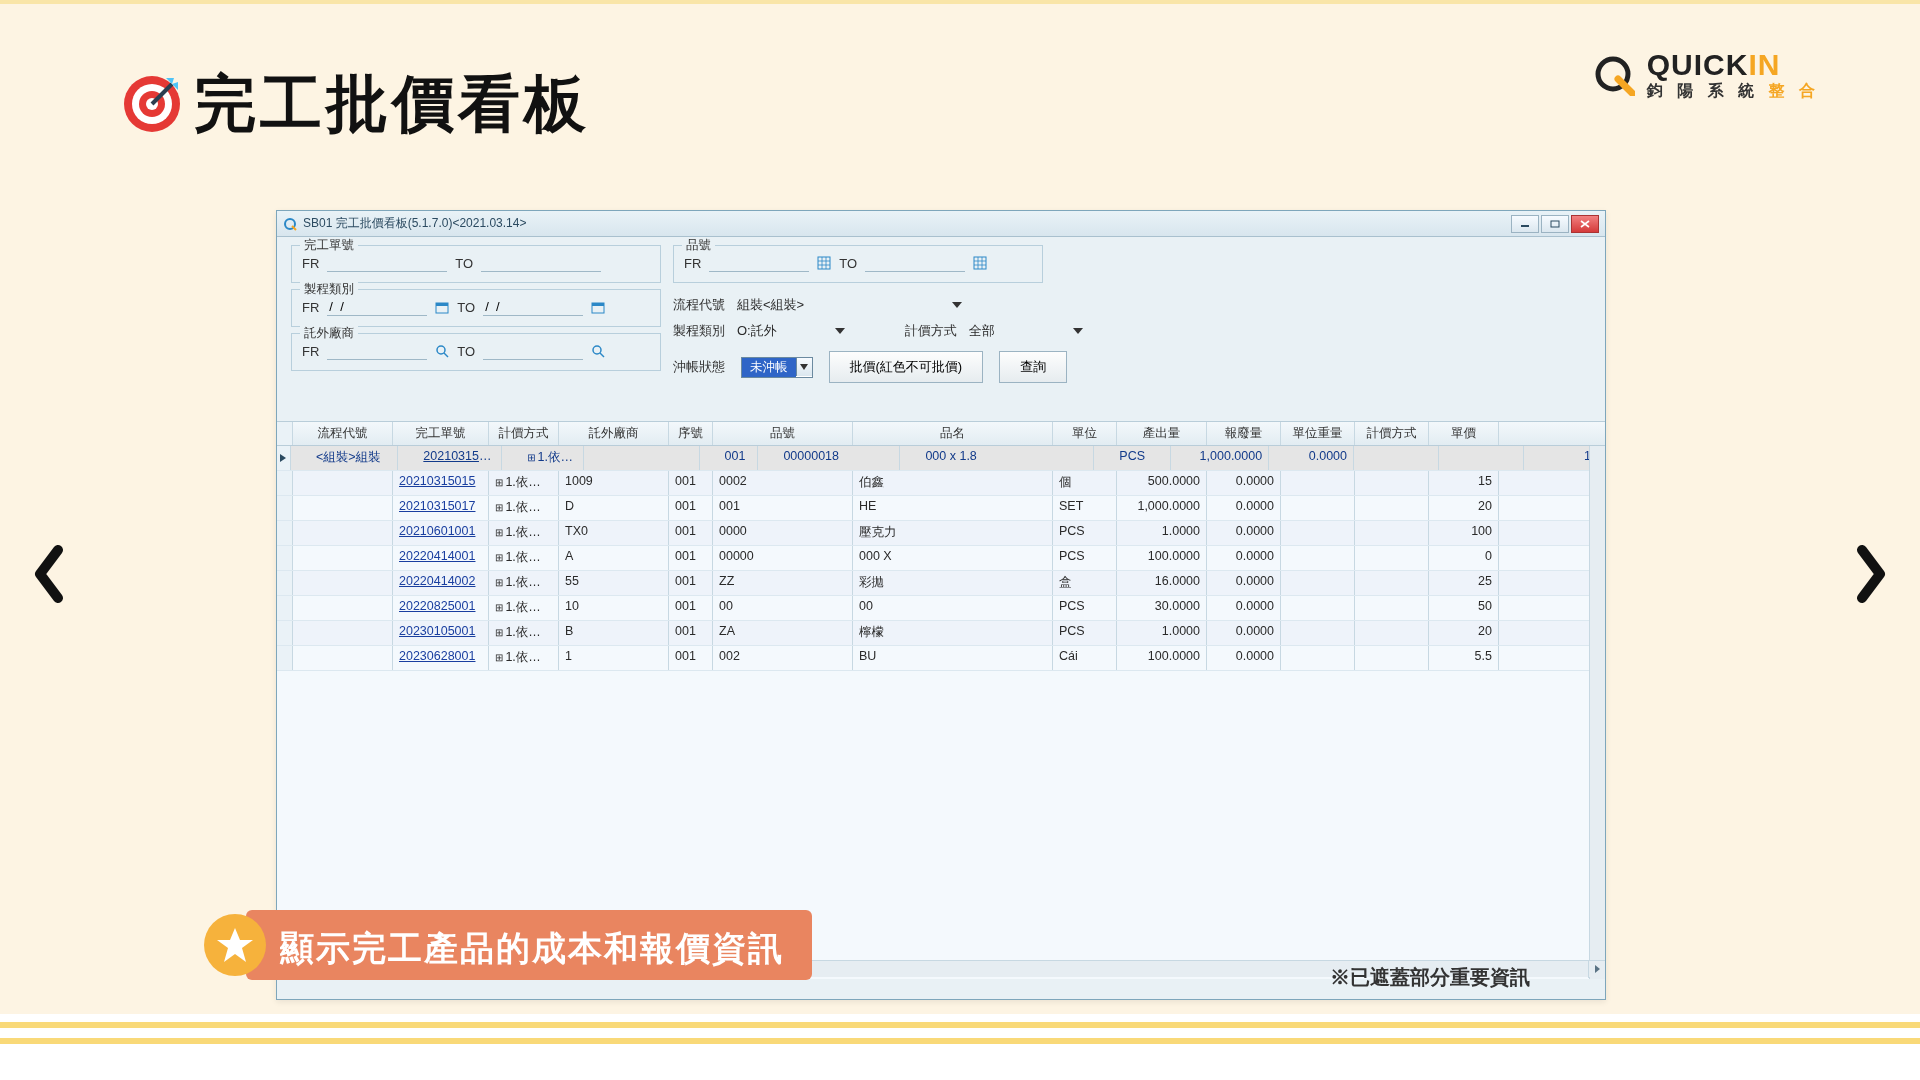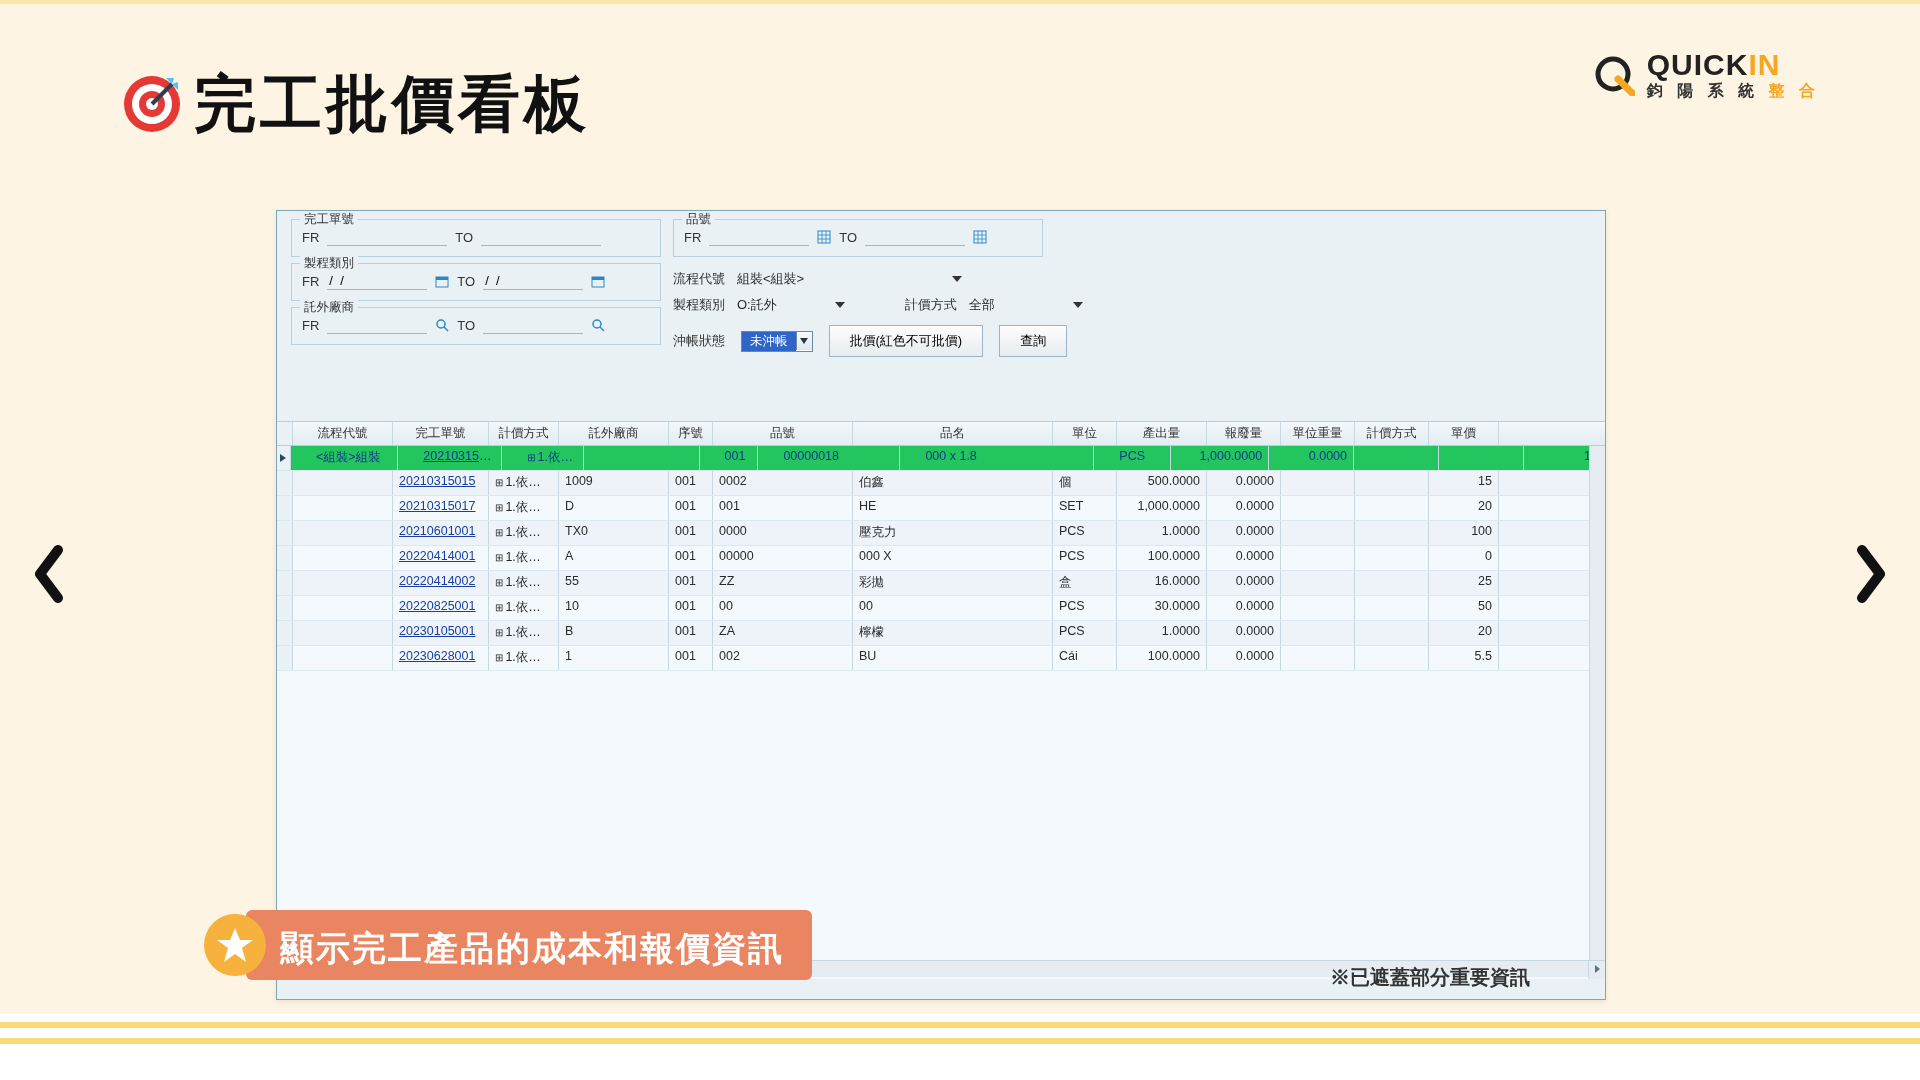--- a/index.html
+++ b/index.html
@@ -144,21 +144,21 @@
   .gh, .gc {
     border-right:1px solid #c7d8e2;
     padding: 3px 6px;
     white-space:nowrap; overflow:hidden; text-overflow:ellipsis;
     font-size: 12.5px;
   }
   .gh { text-align:center; font-weight:400; color:#333; }
   .rowmark { width:16px; border-right:1px solid #c7d8e2; background:#eaf2f7; }
   .grid-body { flex:1; overflow:hidden; background:#f4f9fd; position:relative;}
   .grow { display:flex; height:25px; align-items:stretch; border-bottom:1px solid #dce8f0;}
-  .grow.sel { background:#22c55e; color:#123a8a;gap:19px; }
+  .grow.sel { background:#e5e5e5; color:#123a8a;gap:19px; }
   .grow.sel .gc { color:#123a8a; }
   .grow.alt { background:#eef3fa; }
   .grow .rowmark { display:flex; align-items:center; justify-content:center; }
   .gc.link { color:#1a3fa0; text-decoration:underline; cursor:pointer; }
   .gc.num { text-align:right; }
   .vscroll {
     position:absolute; top:0; right:0; bottom:0; width:16px;
     background:#e6edf2; border-left:1px solid #c7d8e2;
   }
   .hscroll {
@@ -245,20 +245,46 @@
       <path d="M28 6 L10 30 L28 54" fill="none" stroke="#111" stroke-width="10" stroke-linecap="round" stroke-linejoin="round"></path>
     </svg>
 </div>
 <div class="chev chev-right">
   <svg width="36" height="60" viewBox="0 0 36 60">
       <path d="M8 6 L26 30 L8 54" fill="none" stroke="#111" stroke-width="10" stroke-linecap="round" stroke-linejoin="round"></path>
     </svg>
 </div>
 
 <div class="win">
+  <div class="titlebar">
+    <span class="title-ico">
+      <svg width="14" height="14" viewBox="0 0 14 14">
+          <circle cx="7" cy="7" r="5" fill="none" stroke="#2b88c7" stroke-width="2"></circle>
+          <path d="M9 9 L13 13" stroke="#f5a623" stroke-width="2"></path>
+        </svg>
+    </span>
+    <span class="title-text">SB01 完工批價看板(5.1.7.0)&lt;2021.03.14&gt;</span>
+    <div class="win-btns">
+      <div class="win-btn">
+          <svg width="10" height="8">
+            <rect x="1" y="5" width="8" height="2" fill="#2b4a60"></rect>
+          </svg>
+        </div>
+      <div class="win-btn">
+          <svg width="10" height="8">
+            <rect x="1" y="1" width="8" height="6" fill="none" stroke="#2b4a60"></rect>
+          </svg>
+        </div>
+      <div class="win-btn close">
+          <svg width="10" height="8">
+            <path d="M1 1 L9 7 M9 1 L1 7" stroke="#fff" stroke-width="1.6"></path>
+          </svg>
+        </div>
+    </div>
+  </div>
 
   <div class="filters">
     <div class="filters-col">
 
       <div class="fieldset" style="width:370px">
         <span class="legend">完工單號</span>
         <div class="inline-row">
           <span class="lbl">FR</span>
           <input class="und-input" value="" style="">
           <span class="lbl">TO</span>

